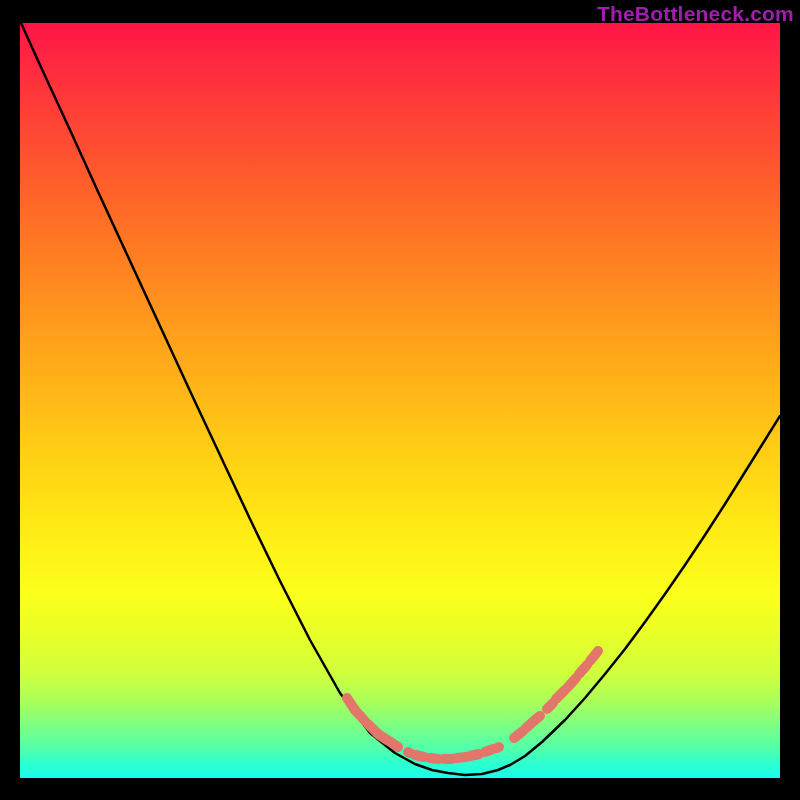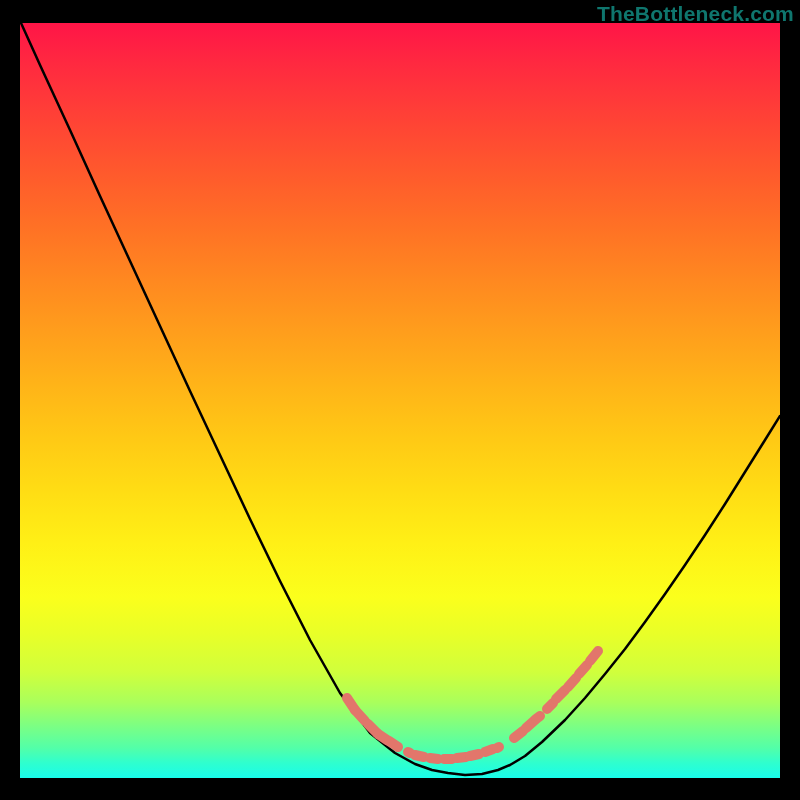--- a/index.html
+++ b/index.html
@@ -21,21 +21,21 @@
       #fff016 69%,
       #fbff1c 76%,
       #e8ff28 81%,
       #d0ff3c 86%,
       #a9ff5c 90%,
       #7dff82 93%,
       #53ffa8 96%,
       #2fffce 98%,
       #19fceb 100%)}
   .watermark{position:absolute;top:2px;right:6px;font-family:Arial,Helvetica,sans-serif;
-    font-weight:700;font-size:21px;color:#0f766e;letter-spacing:.2px}
+    font-weight:700;font-size:21px;color:#a21caf;letter-spacing:.2px}
   svg{position:absolute;left:0;top:0}
 </style>
 </head>
 <body>
 
 <div class="chart-container">
   <div class="chart-frame"></div>
   <div class="plot-area">
     <div class="gradient"></div>
     <svg id="plot-svg" width="760" height="755" viewBox="0 0 760 755">

